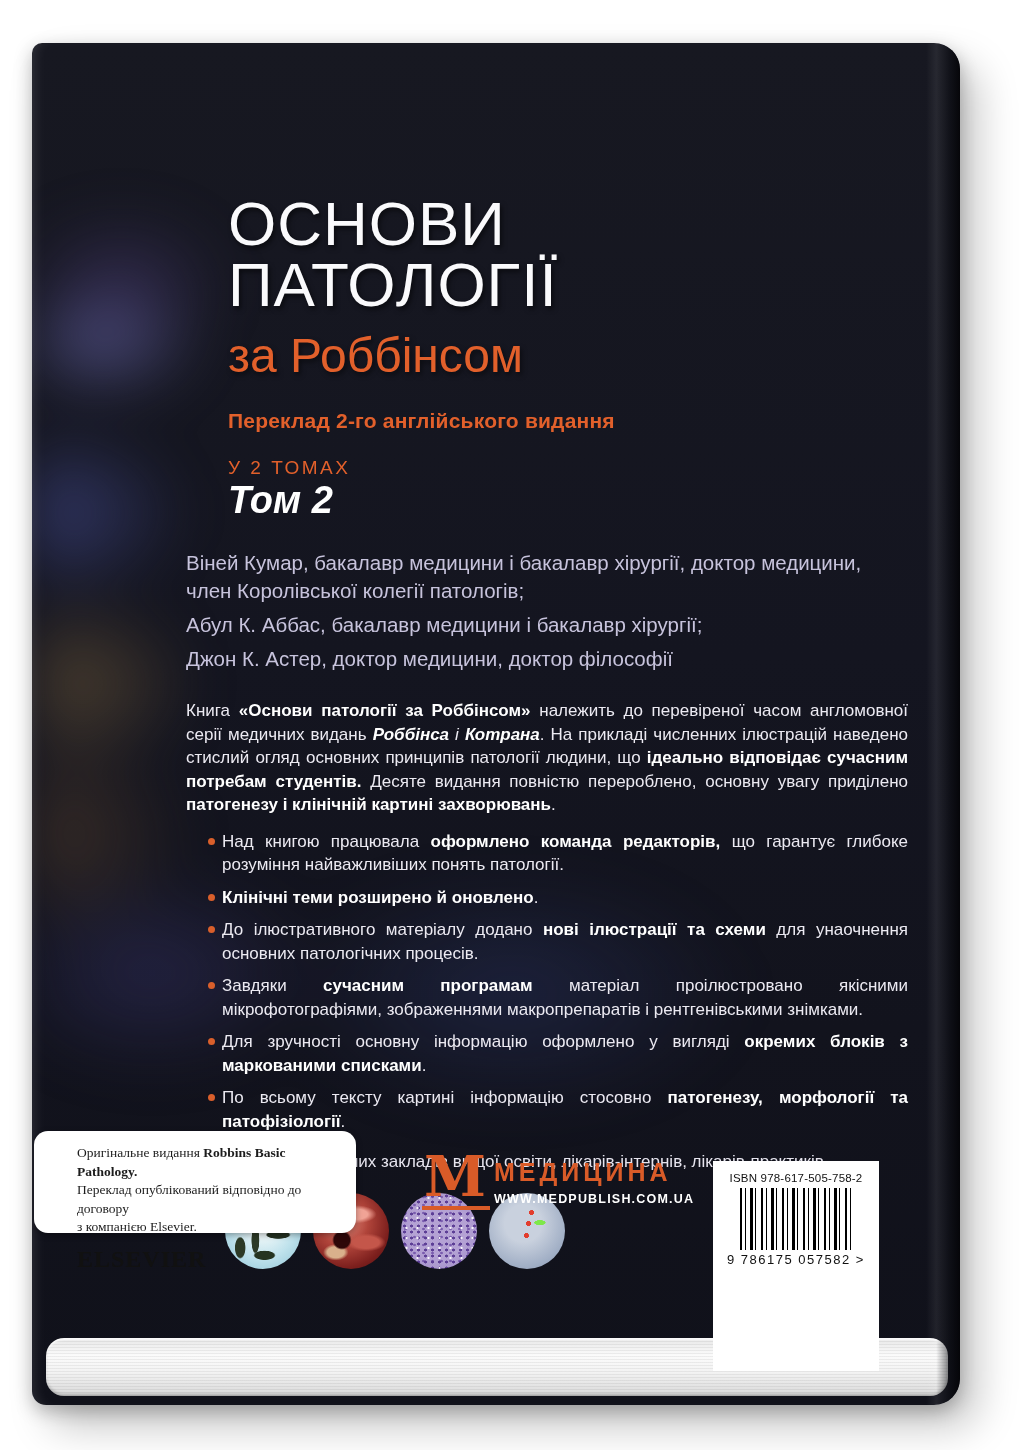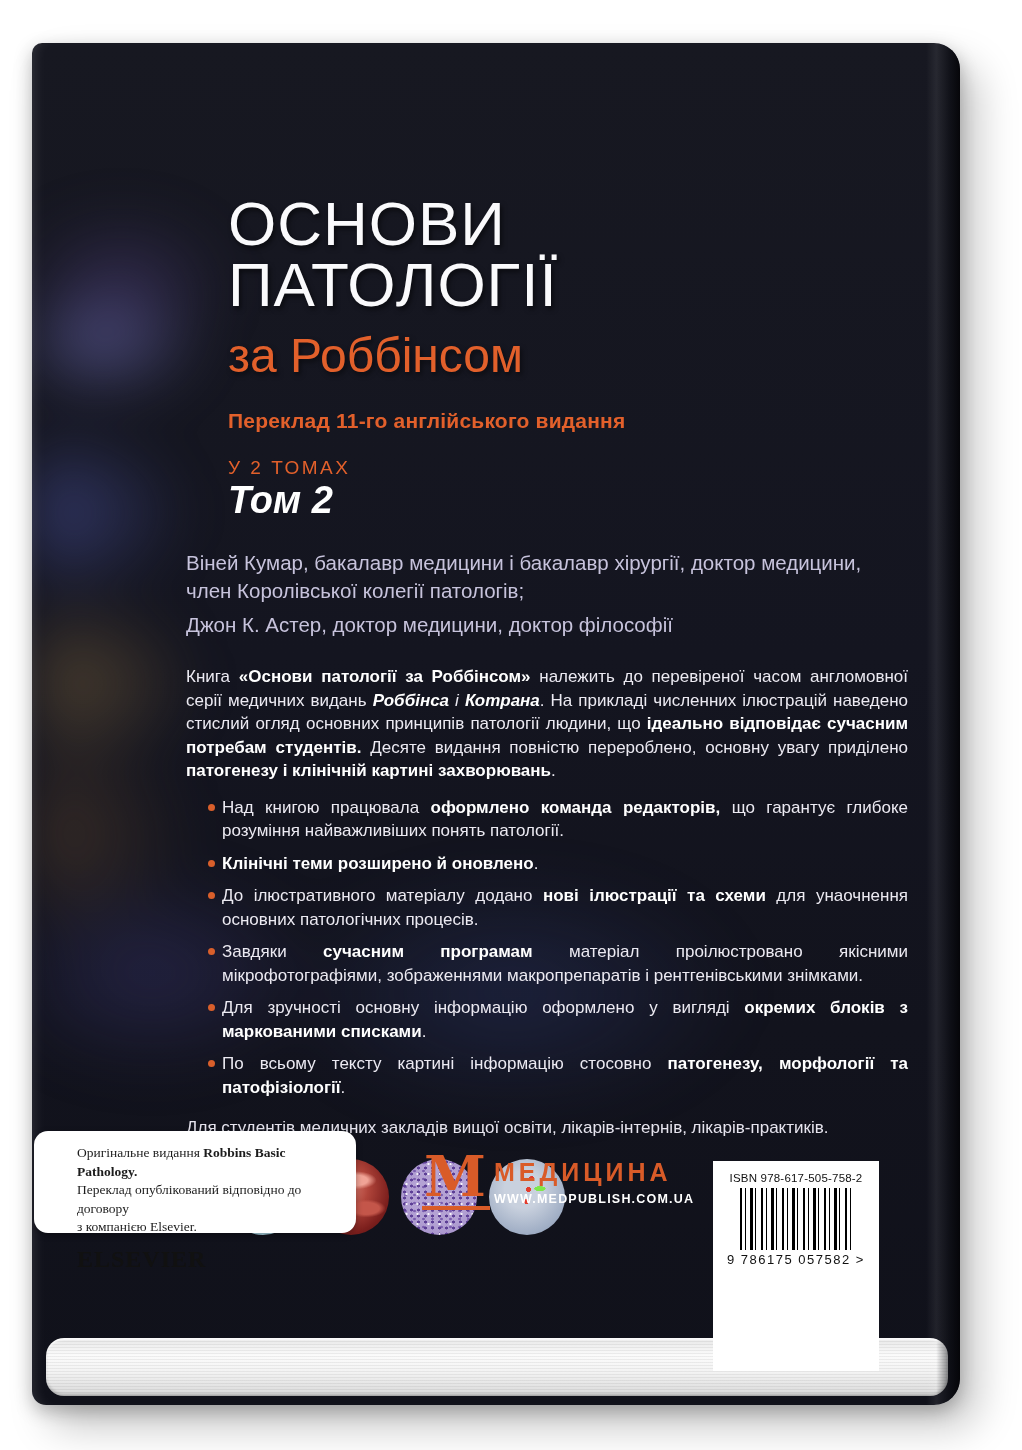--- a/index.html
+++ b/index.html
@@ -133,27 +133,28 @@
 
 <div class="stage">
   <div class="book">
     <div class="glow"></div>
 
     <div class="content">
       <div class="title-block">
         <div class="title-line">ОСНОВИ</div>
         <div class="title-line">ПАТОЛОГІЇ</div>
         <div class="series">за Роббінсом</div>
-        <div class="edition">Переклад 11-го англійського видання</div>
+        <div class="edition">Переклад 2-го англійського видання</div>
         <div class="set-label">У 2 ТОМАХ</div>
         <div class="volume">Том 2</div>
       </div>
 
       <div class="authors">
         <p>Віней Кумар, бакалавр медицини і бакалавр хірургії, доктор медицини, член Королівської колегії патологів;</p>
+        <p>Абул К. Аббас, бакалавр медицини і бакалавр хірургії;</p>
         <p>Джон К. Астер, доктор медицини, доктор філософії</p>
       </div>
 
       <p class="descr"><span>Книга </span><b>«Основи патології за Роббінсом»</b><span> належить до перевіреної часом англомовної серії медичних видань </span><span class="bi">Роббінса</span><span class="it"> і </span><span class="bi">Котрана</span><span>. На прикладі численних ілюстрацій наведено стислий огляд основних принципів патології людини, що </span><b>ідеально відповідає сучасним потребам студентів.</b><span> Десяте видання повністю перероблено, основну увагу приділено </span><b>патогенезу і клінічній картині захворювань</b><span>.</span></p>
 
       <ul class="points">
         <li><span class="dot"></span><span>Над книгою працювала </span><b>оформлено команда редакторів,</b><span> що гарантує глибоке розуміння найважливіших понять патології.</span></li>
         <li><span class="dot"></span><span></span><b>Клінічні теми розширено й оновлено</b><span>.</span></li>
         <li><span class="dot"></span><span>До ілюстративного матеріалу додано </span><b>нові ілюстрації та схеми</b><span> для унаочнення основних патологічних процесів.</span></li>
         <li><span class="dot"></span><span>Завдяки </span><b>сучасним програмам</b><span> матеріал проілюстровано якісними мікрофотографіями, зображеннями макропрепаратів і рентгенівськими знімками.</span></li>

